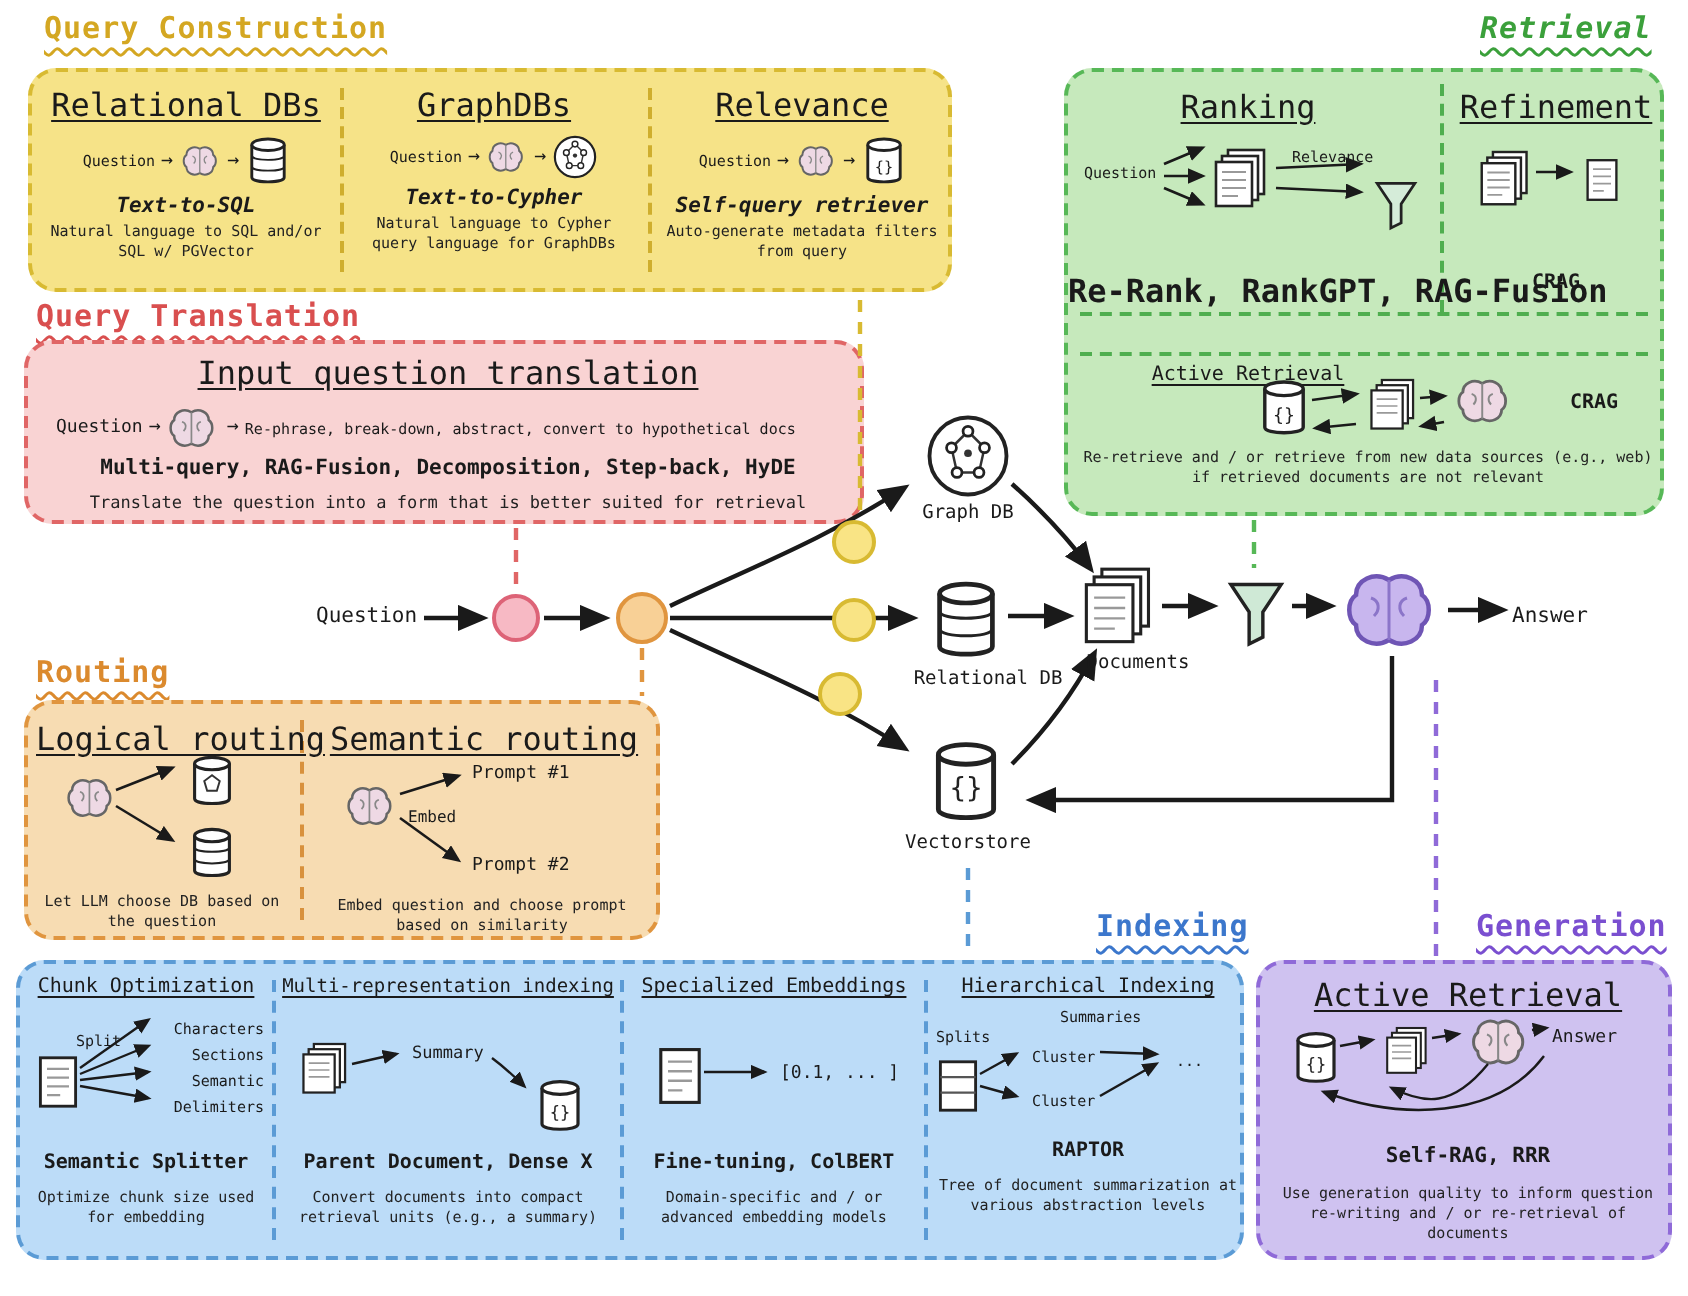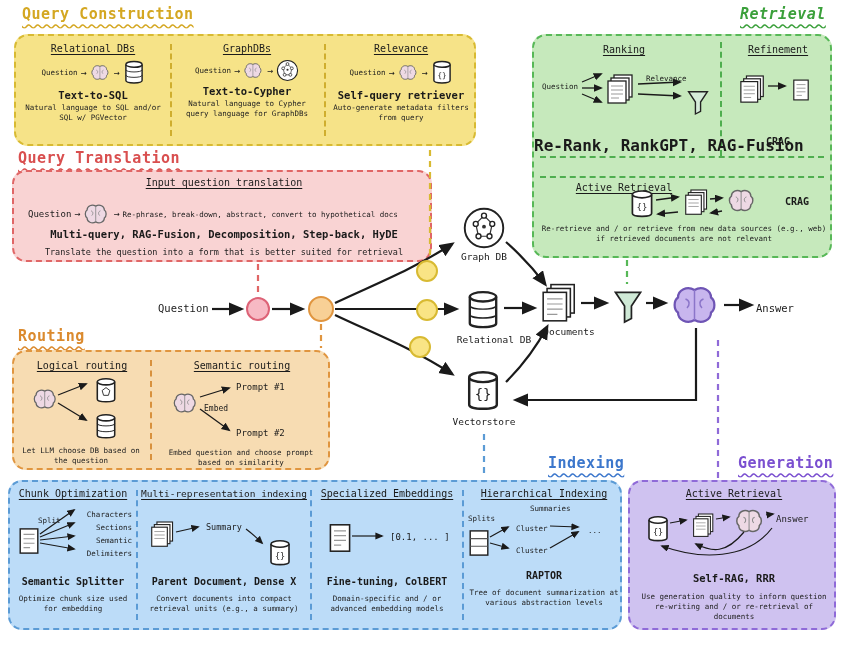--- a/index.html
+++ b/index.html
@@ -21,31 +21,31 @@
   .bg-purple { background:#cfc2f0; border:2.5px dashed #8f6ad8; }
   .t-yellow { color:#d4a722; } .t-pink { color:#d94f4f; } .t-orange { color:#db8a2e; }
   .t-green { color:#3ba03b; } .t-blue { color:#3c77cc; } .t-purple { color:#7a4fd0; }
   .vdiv { position:absolute; top:8px; bottom:8px; width:0; }
   .hdiv { position:absolute; height:0; }
   .d-yellow { border-left:2px dashed #cfae2e; }
   .d-orange { border-left:2px dashed #d8913d; }
   .d-green-v { border-left:2px dashed #4fae4f; }
   .d-green-h { border-top:2px dashed #4fae4f; }
   .d-blue { border-left:2px dashed #5b9bd5; }
-  .hd { font-size:10px; text-decoration:underline; text-underline-offset:2px; text-align:center; white-space:nowrap; }
+  .hd { font-size:16px; text-decoration:underline; text-underline-offset:2px; text-align:center; white-space:nowrap; }
   .method { font-weight:bold; font-size:10.5px; text-align:center; white-space:nowrap; }
   .desc { font-size:7.5px; line-height:1.3; text-align:center; color:#222; }
   .tiny { font-size:7.5px; }
   .lbl { position:absolute; white-space:nowrap; }
   .arr { font-size:10px; line-height:1; }
   .flowrow { display:flex; align-items:center; gap:3px; margin-top:5px; }
   .abs { position:absolute; }
   .i { display:block; }
   .qc-card { position:absolute; top:4px; width:150px; height:104px; display:flex; flex-direction:column; align-items:center; padding-top:3px; }
-  .qc-card .method { margin-top:3px; }
+  .qc-card .method { margin-top:3px;font-style:italic; }
   .qc-card .desc { margin-top:2px; padding:0 4px; }
   #watermark {
     position:absolute; left:330px; top:596px; font-size:29px; font-weight:bold;
     color:#6b6b6b; opacity:.92; letter-spacing:1px; white-space:nowrap; z-index:20;
     font-family:"DejaVu Sans", sans-serif;
   }
   svg text { font-family:"DejaVu Sans Mono", monospace; }
 </style>
 </head>
 <body>

